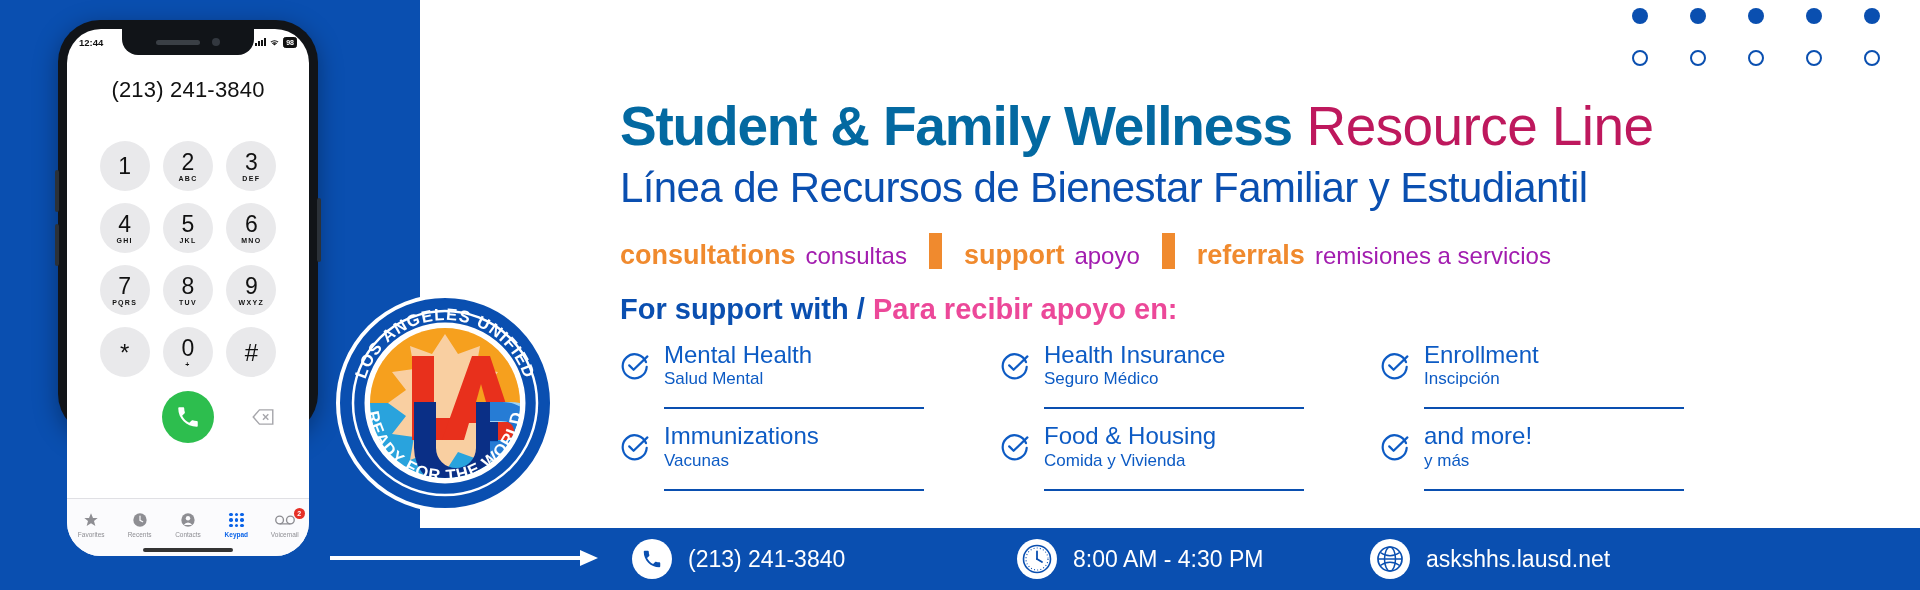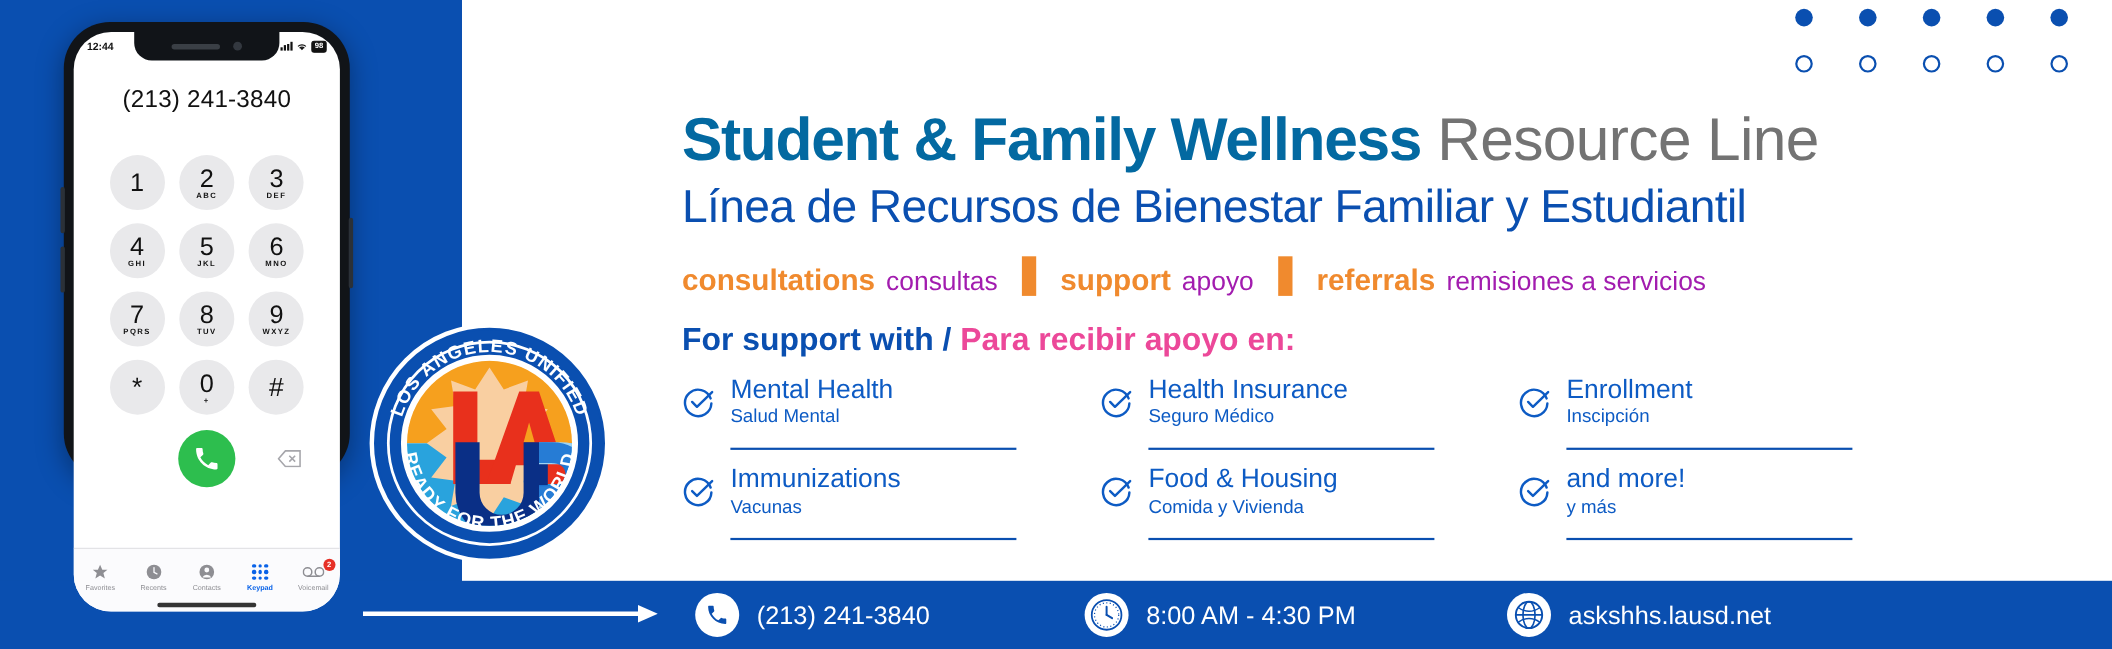--- a/index.html
+++ b/index.html
@@ -154,21 +154,21 @@
   .deco-row.hollow .d { border: 2px solid #0a4fb0; }
 
   
   .content { position: absolute; left: 620px; top: 0; width: 1300px; }
   .title-line { margin-top: 94px; white-space: nowrap; }
   .title-bold {
     font-size: 55px; font-weight: bold; color: #0369a1;
     letter-spacing: -1.2px;
   }
   .title-light {
-    font-size: 55px; font-weight: 400; color: #737373;
+    font-size: 55px; font-weight: 400; color: #be185d;
     letter-spacing: -0.6px;
   }
   .subtitle {
     margin-top: 6px; font-size: 42px; font-weight: 400;
     color: #0a4fb0; letter-spacing: -0.6px; white-space: nowrap;
   }
   .services {
     margin-top: 16px; display: flex; align-items: baseline; white-space: nowrap;
   }
   .svc-en { font-size: 27px; font-weight: bold; color: #f08a2e; }
@@ -200,21 +200,21 @@
     position: absolute; left: 0; top: 528px; width: 1920px; height: 62px;
     display: flex; align-items: center;
   }
   .fitem { display: flex; align-items: center; gap: 16px; color: #ffffff; font-size: 23px; }
   .fitem .ficon {
     width: 40px; height: 40px; border-radius: 50%;
     background: #ffffff; color: #0a4fb0;
     display: flex; align-items: center; justify-content: center;
   }
   #fitem-phone { position: absolute; left: 632px; }
-  #fitem-hours { position: absolute; left: 986px; }
+  #fitem-hours { position: absolute; left: 1017px; }
   #fitem-web   { position: absolute; left: 1370px; }
 </style>
 </head>
 <body>
 
 <div id="banner">
 
   <div class="left-panel"></div>
   <div class="left-panel-lower"></div>
 

